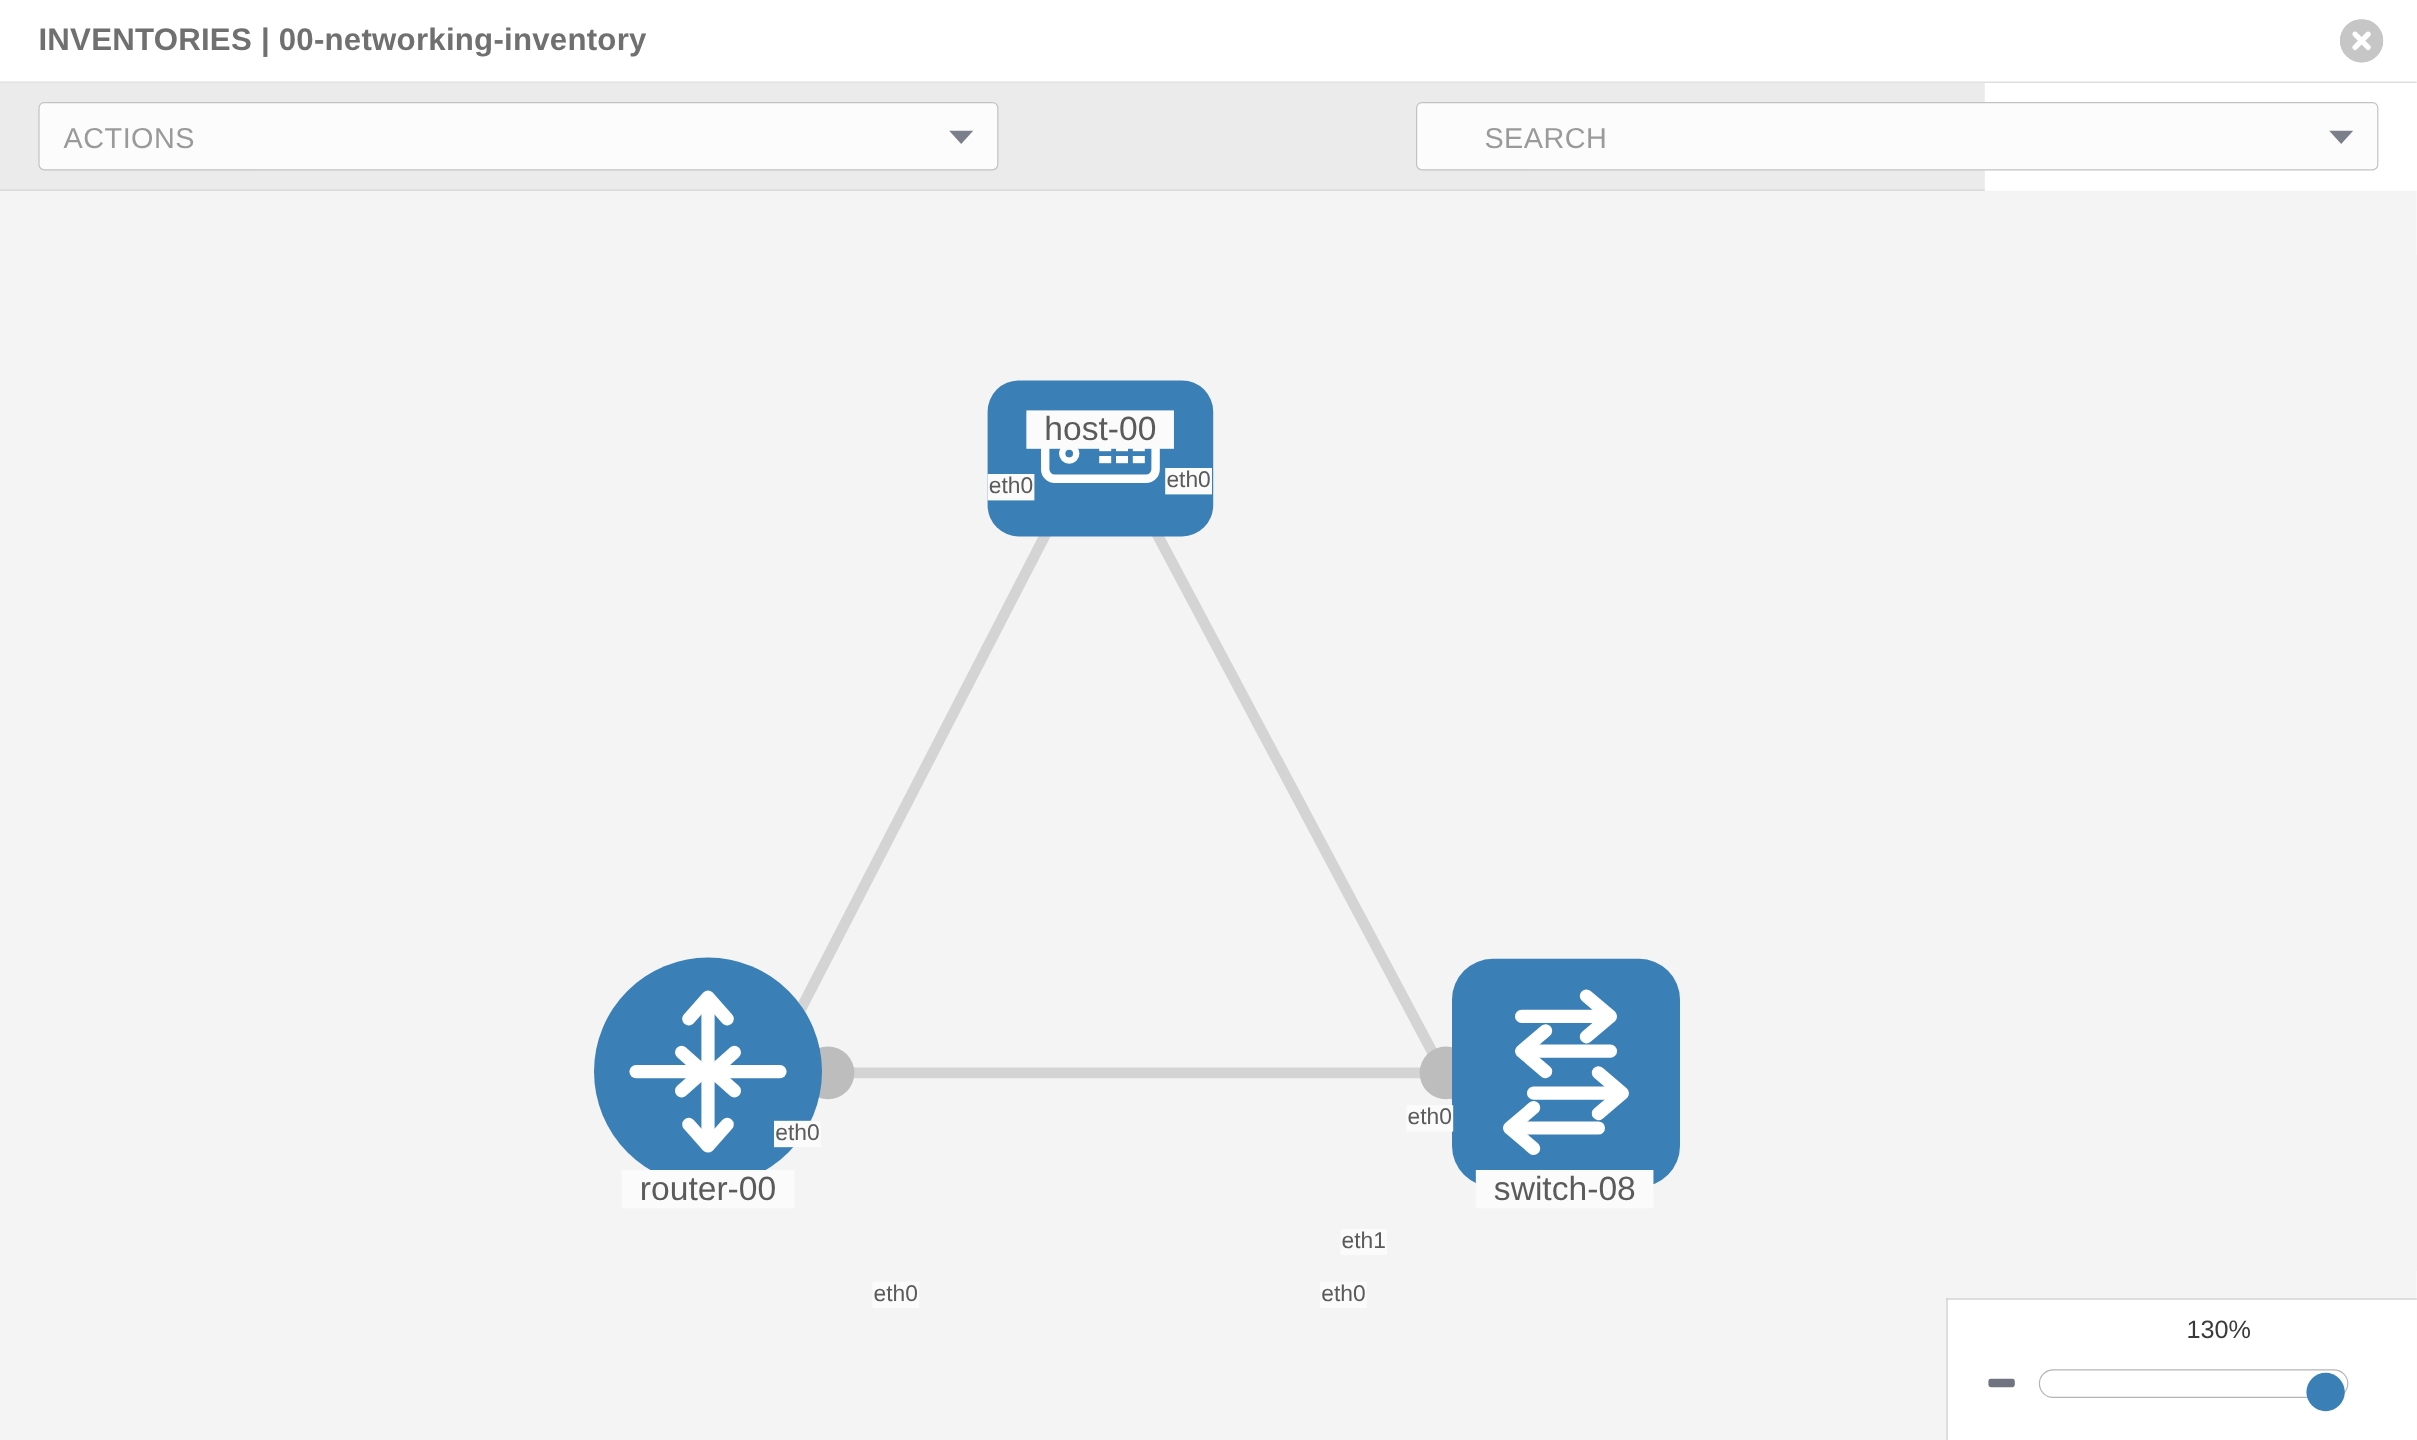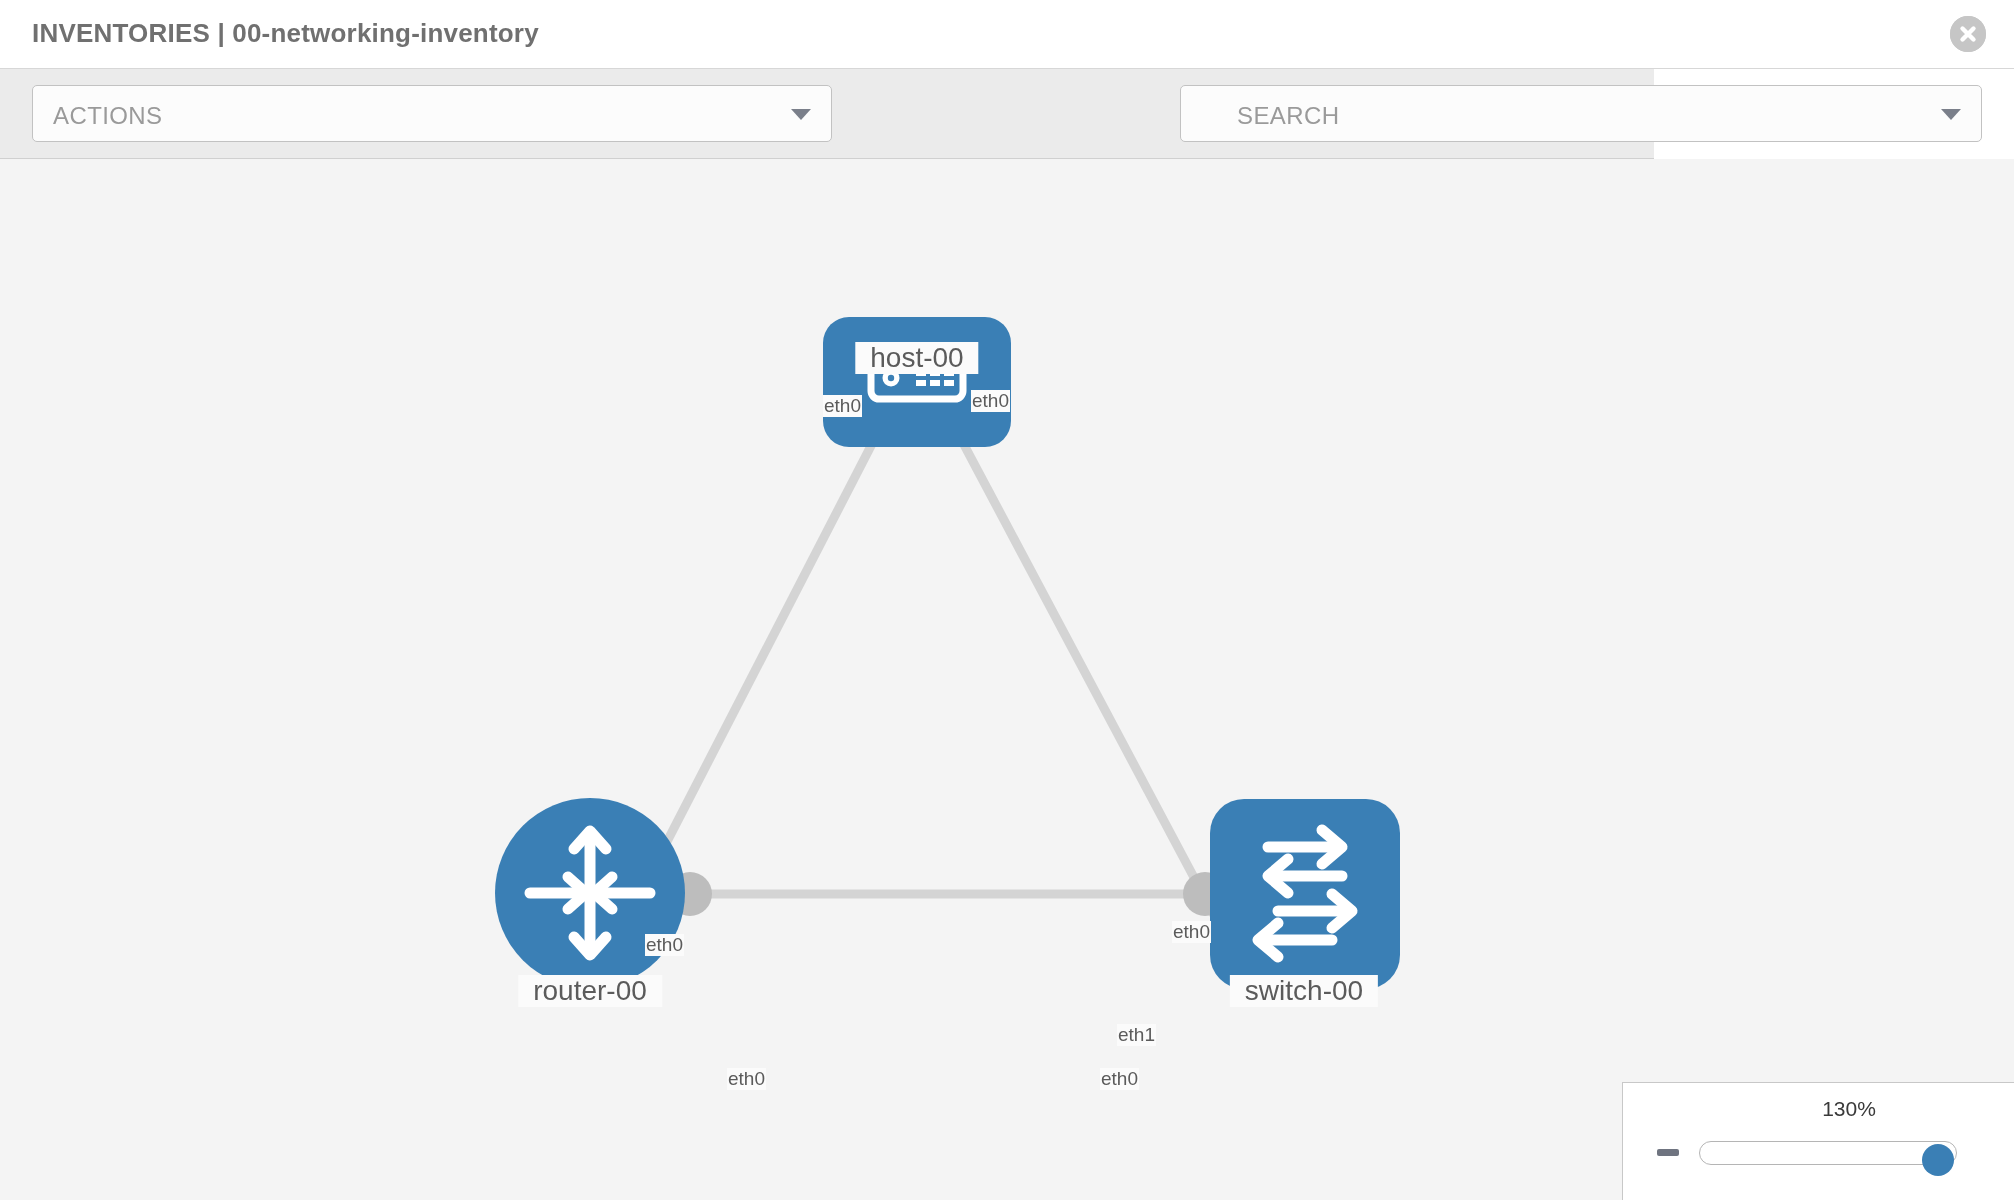--- a/index.html
+++ b/index.html
@@ -345,21 +345,21 @@
         <path d="M1332 735 L1352 752 L1332 769"></path>
 
         <path d="M1332 781 L1262 781"></path>
         <path d="M1278 764 L1258 781 L1278 798"></path>
       </g>
     </g>
   </svg>
 
   <div class="node-label" style="left:917px; top:183px;">host-00</div>
   <div class="node-label" style="left:590px; top:816px;text-align:right;">router-00</div>
-  <div class="node-label" style="left:1304px; top:816px;">switch-00</div>
+  <div class="node-label" style="left:1304px; top:816px;">switch-08</div>
 
   <div class="iface-label" style="left:823px; top:196px;">eth0</div>
   <div class="iface-label" style="left:971px; top:191px;">eth0</div>
   <div class="iface-label" style="left:645px; top:735px;">eth0</div>
   <div class="iface-label" style="left:1172px; top:722px;">eth0</div>
   <div class="iface-label" style="left:727px; top:869px;">eth0</div>
   <div class="iface-label" style="left:1100px; top:869px;">eth0</div>
   <div class="iface-label" style="left:1117px; top:825px;">eth1</div>
 
 </div>

